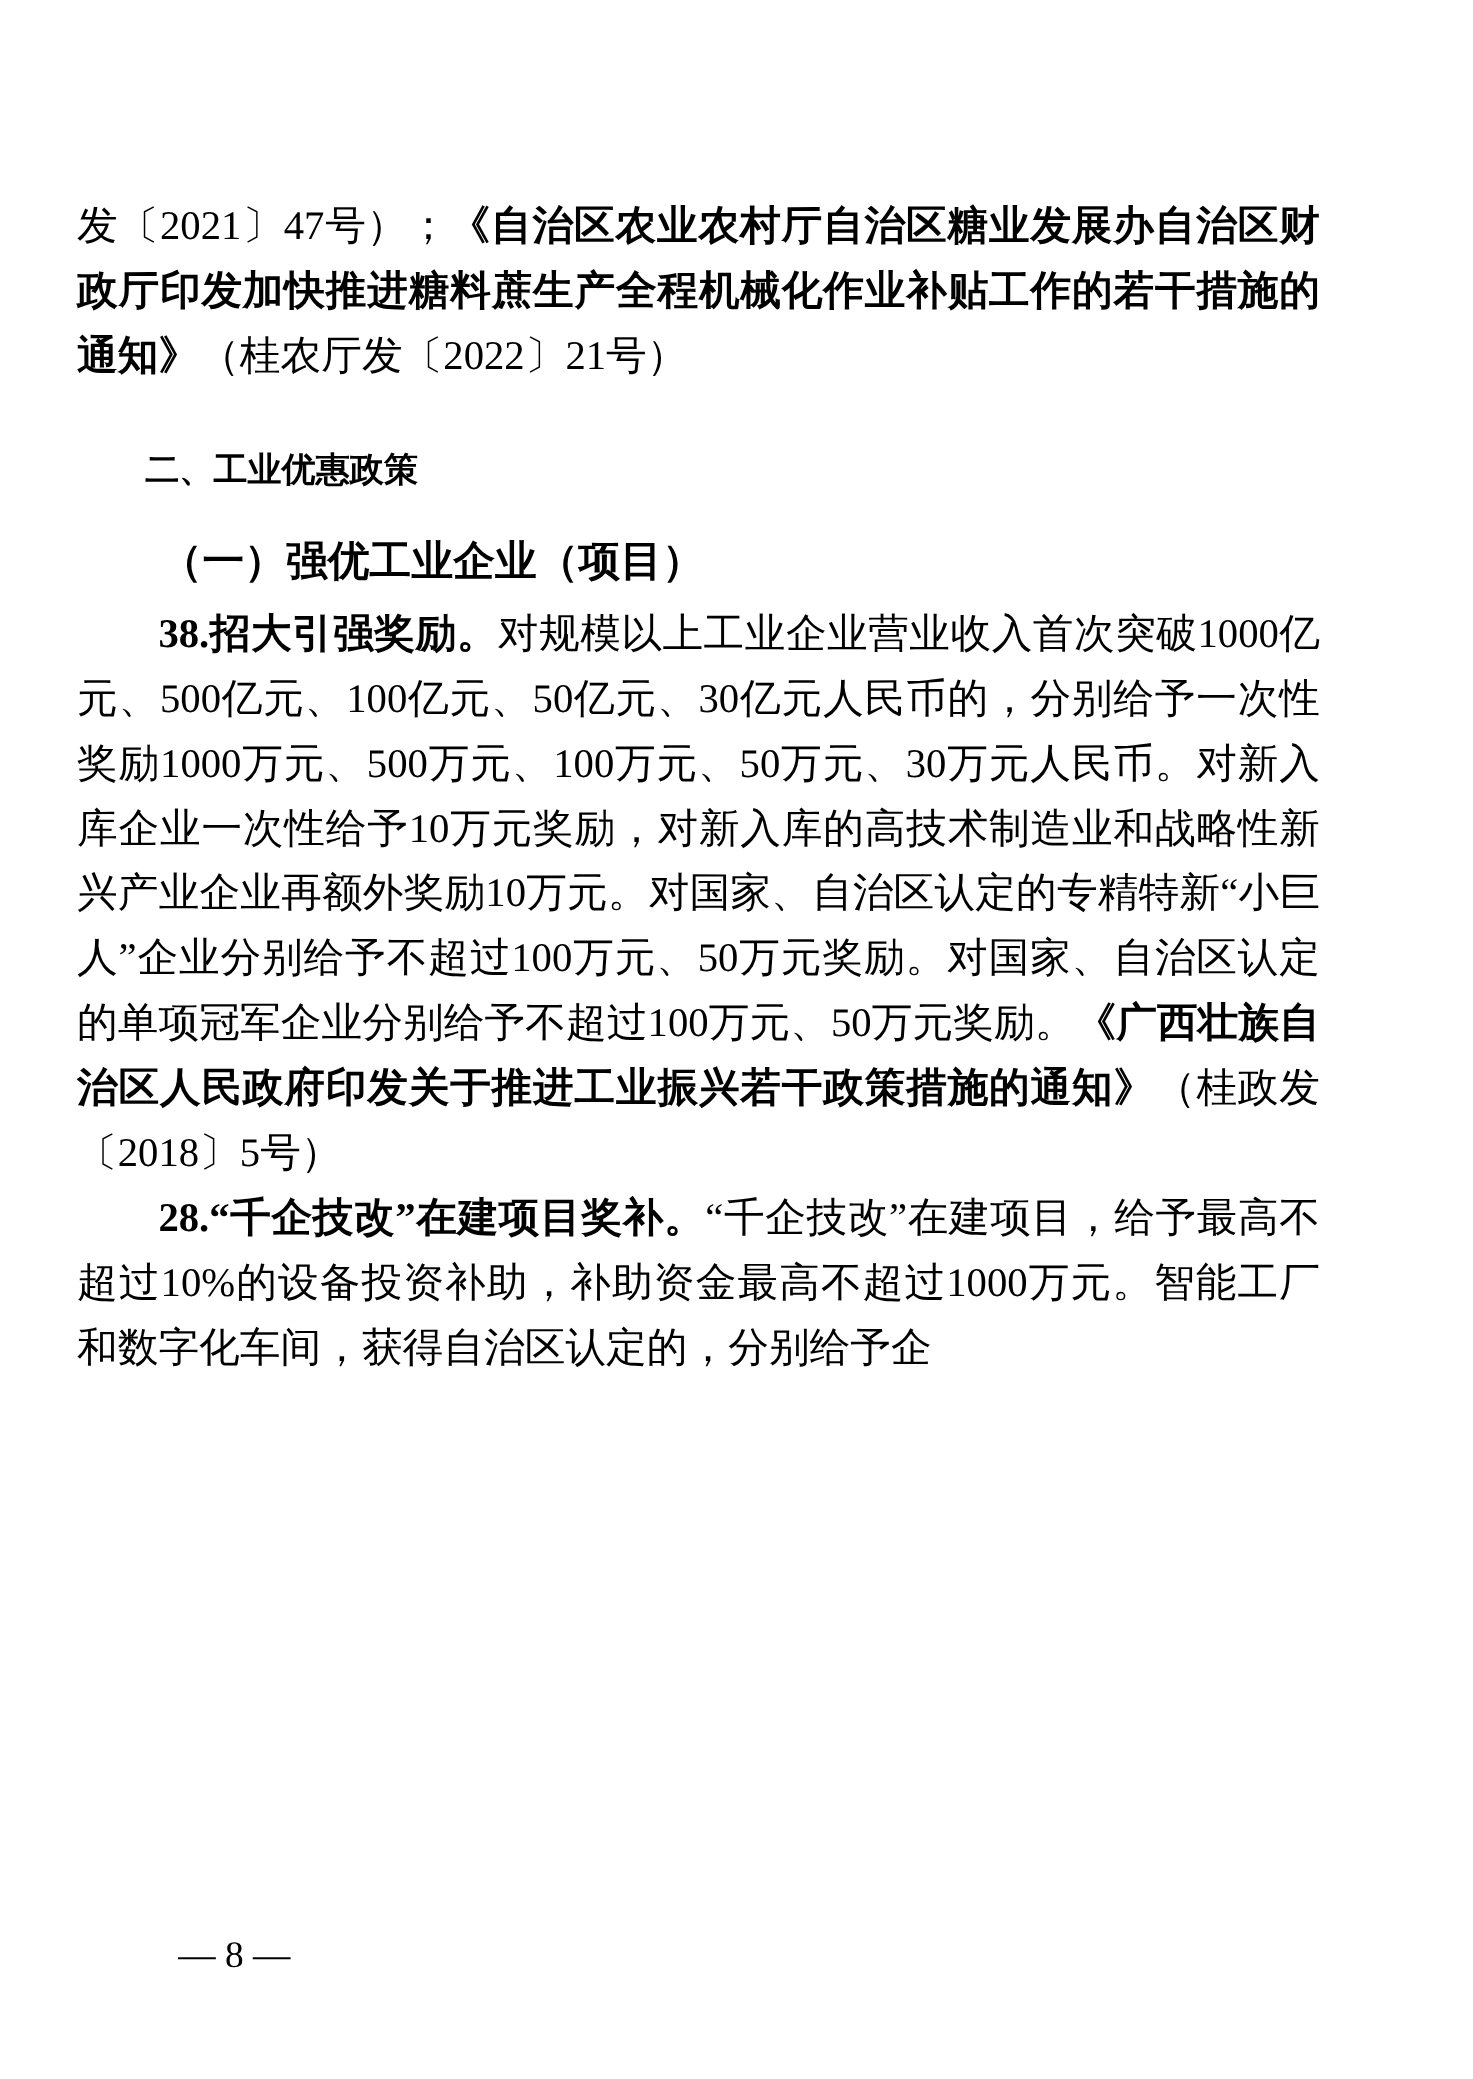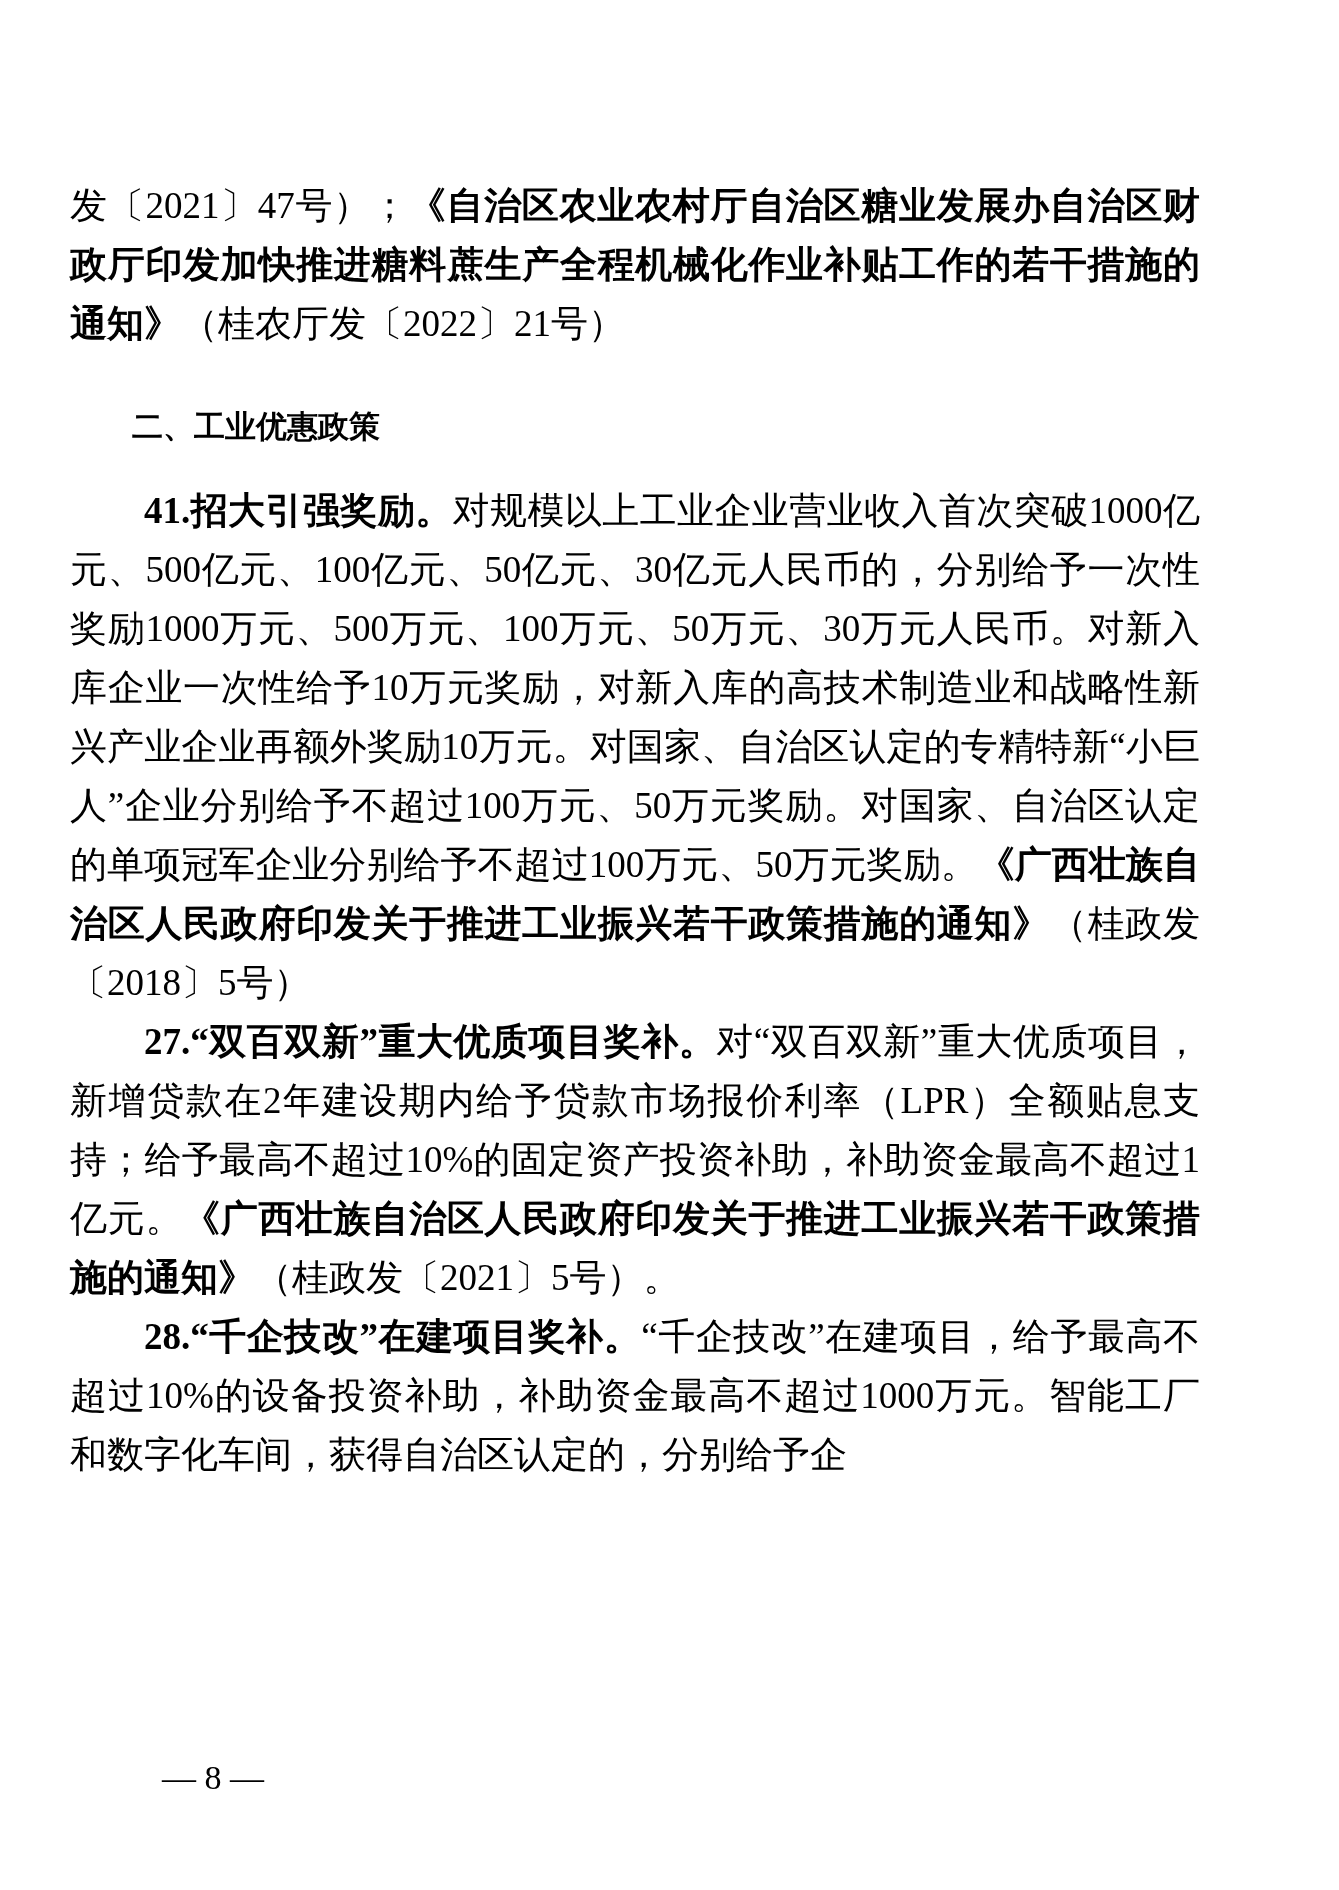--- a/index.html
+++ b/index.html
@@ -36,20 +36,20 @@
     font-family:"Liberation Serif","DejaVu Serif",serif;
   }
 </style>
 </head>
 <body>
 
 <div class="page">
   <div id="doc-body">
       <p class="para"><span>发〔2021〕47号）；</span><span class="bold">《自治区农业农村厅自治区糖业发展办自治区财政厅印发加快推进糖料蔗生产全程机械化作业补贴工作的若干措施的通知》</span><span>（桂农厅发〔2022〕21号）</span></p>
       <p class="h1"><span class="bold">二、工业优惠政策</span></p>
-      <p class="para indent"><span class="bold">41.招大引强奖励。</span><span>对规模以上工业企业营业收入首次突破1000亿元、500亿元、100亿元、50亿元、30亿元人民币的，分别给予一次性奖励1000万元、500万元、100万元、50万元、30万元人民币。对新入库企业一次性给予10万元奖励，对新入库的高技术制造业和战略性新兴产业企业再额外奖励10万元。对国家、自治区认定的专精特新“小巨人”企业分别给予不超过100万元、50万元奖励。对国家、自治区认定的单项冠军企业分别给予不超过100万元、50万元奖励。</span><span class="bold">《广西壮族自治区人民政府印发关于推进工业振兴若干政策措施的通知》</span><span>（桂政发〔2018〕5号）</span></p>
-      <p class="para indent"><span class="bold">27.“双百双新”重大优质项目奖补。</span><span>对“双百双新”重大优质项目，新增贷款在2年建设期内给予贷款市场报价利率（LPR）全额贴息支持；给予最高不超过10%的固定资产投资补助，补助资金最高不超过1亿元。</span><span class="bold">《广西壮族自治区人民政府印发关于推进工业振兴若干政策措施的通知》</span><span>（桂政发〔2021〕5号）。</span></p>
+      <p class="h2"><span class="bold">（一）强优工业企业（项目）</span></p>
+      <p class="para indent"><span class="bold">38.招大引强奖励。</span><span>对规模以上工业企业营业收入首次突破1000亿元、500亿元、100亿元、50亿元、30亿元人民币的，分别给予一次性奖励1000万元、500万元、100万元、50万元、30万元人民币。对新入库企业一次性给予10万元奖励，对新入库的高技术制造业和战略性新兴产业企业再额外奖励10万元。对国家、自治区认定的专精特新“小巨人”企业分别给予不超过100万元、50万元奖励。对国家、自治区认定的单项冠军企业分别给予不超过100万元、50万元奖励。</span><span class="bold">《广西壮族自治区人民政府印发关于推进工业振兴若干政策措施的通知》</span><span>（桂政发〔2018〕5号）</span></p>
       <p class="para indent"><span class="bold">28.“千企技改”在建项目奖补。</span><span>“千企技改”在建项目，给予最高不超过10%的设备投资补助，补助资金最高不超过1000万元。智能工厂和数字化车间，获得自治区认定的，分别给予企</span></p>
     </div>
   <div class="footer">
     <span>— 8 —</span>
   </div>
 </div>
 
 </body></html>

